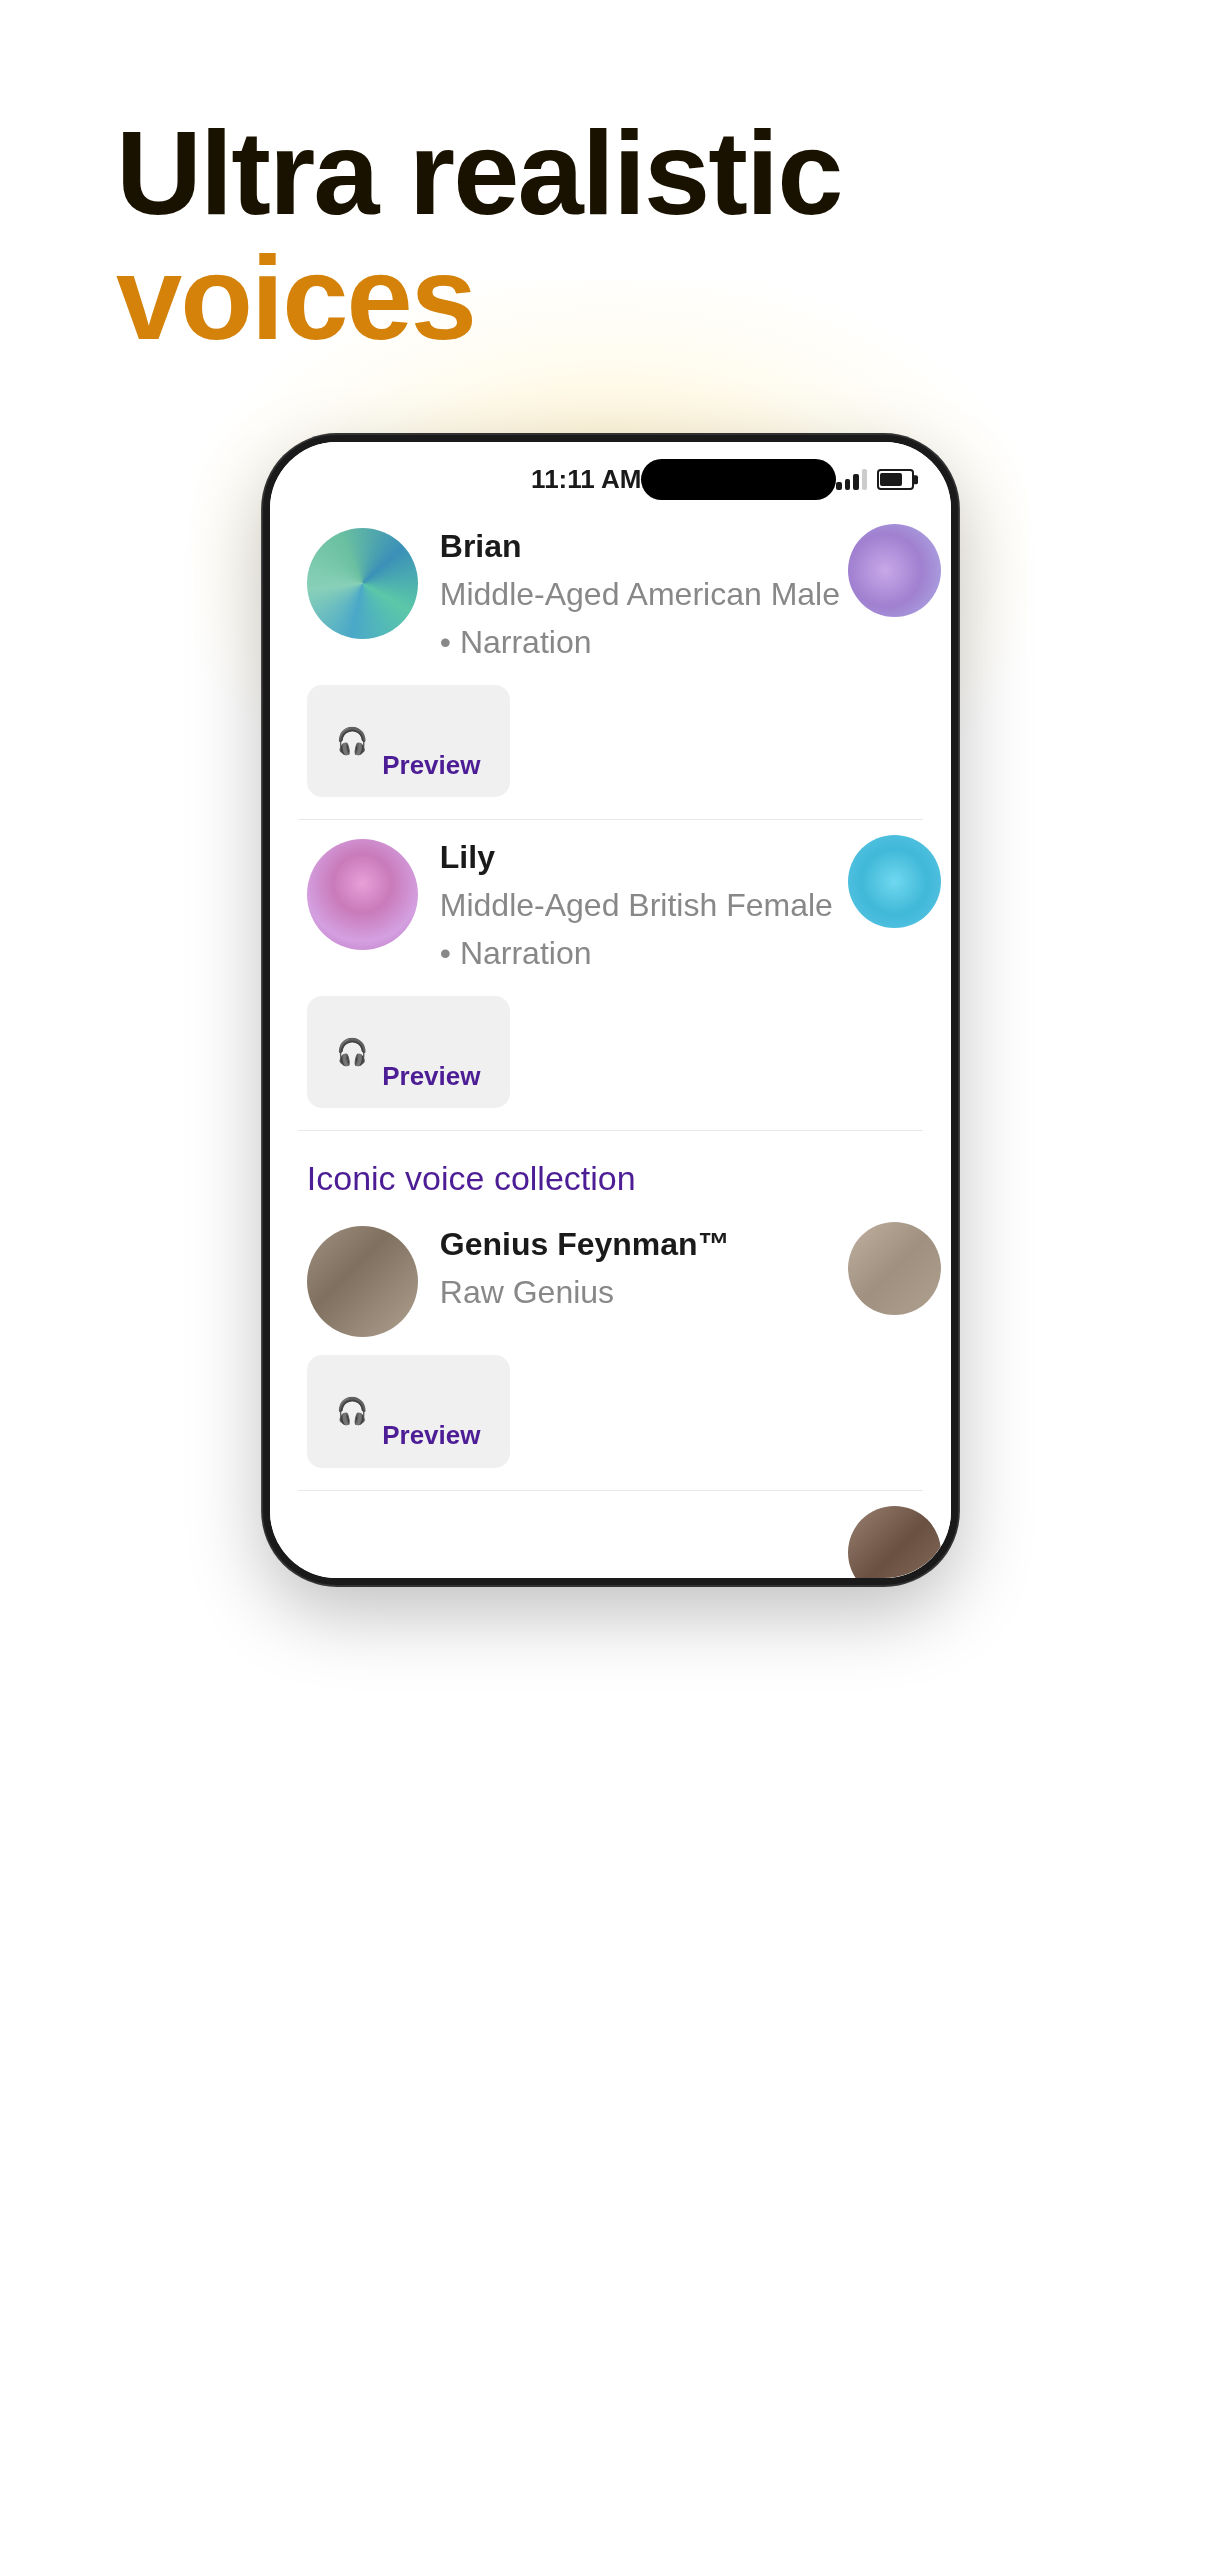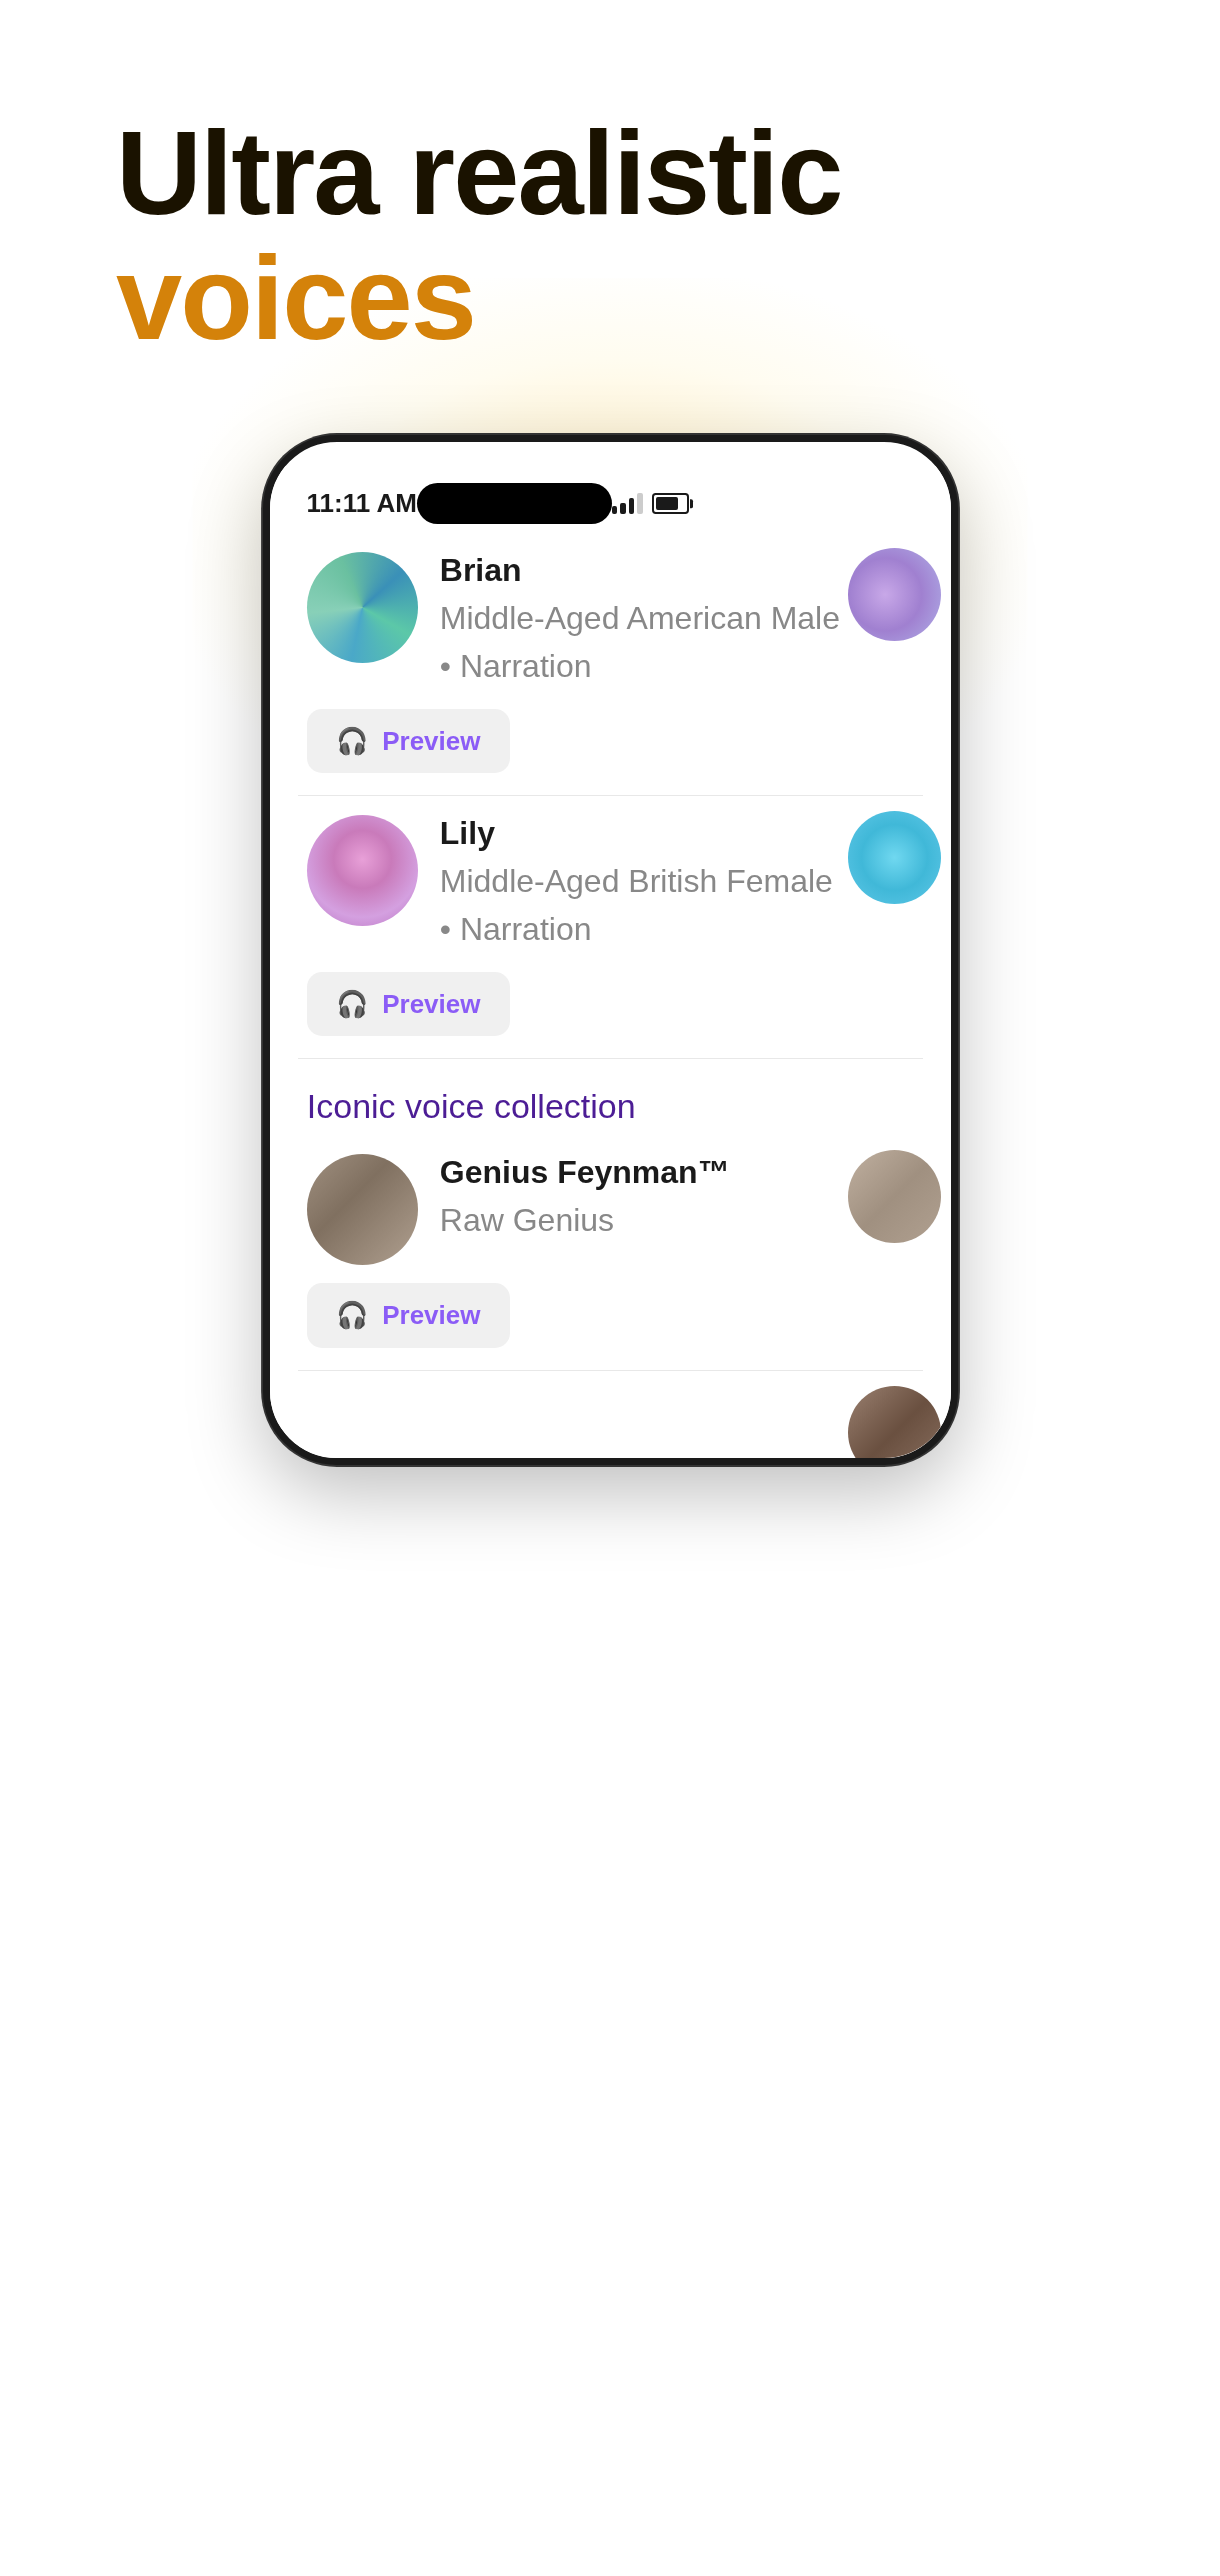--- a/index.html
+++ b/index.html
@@ -66,24 +66,23 @@
       border: 7.4px solid #1a1a1a;
       box-shadow: 0 0 0 1.9px #333, 0 28px 74px rgba(0,0,0,0.25);
       overflow: hidden;
       position: relative;
     }
 
     
     .status-bar {
       display: flex;
       align-items: center;
-      justify-content: flex-start;
+      justify-content: flex-end;
       padding: 16.7px 37px 9.3px 37px;
       background: #ffffff;
-      margin-top: 24px;
     }
 
     .status-time {
       font-size: 26px;
       font-weight: 600;
       color: #1a1a1a;
     }
 
     .dynamic-island {
       width: 195px;
@@ -271,21 +270,22 @@
       width: fit-content;
     }
 
     .headphone-icon {
       font-size: 26px;
     }
 
     .preview-label {
       font-size: 26px;
       font-weight: 700;
-      color: #8b5cf6;
+      color: #4c1d95;
+      margin-top: 48px;
     }
 
     
     .iconic-section {
       padding: 9.3px 0;
     }
 
     .iconic-title {
       font-size: 34px;
       font-weight: 400;

